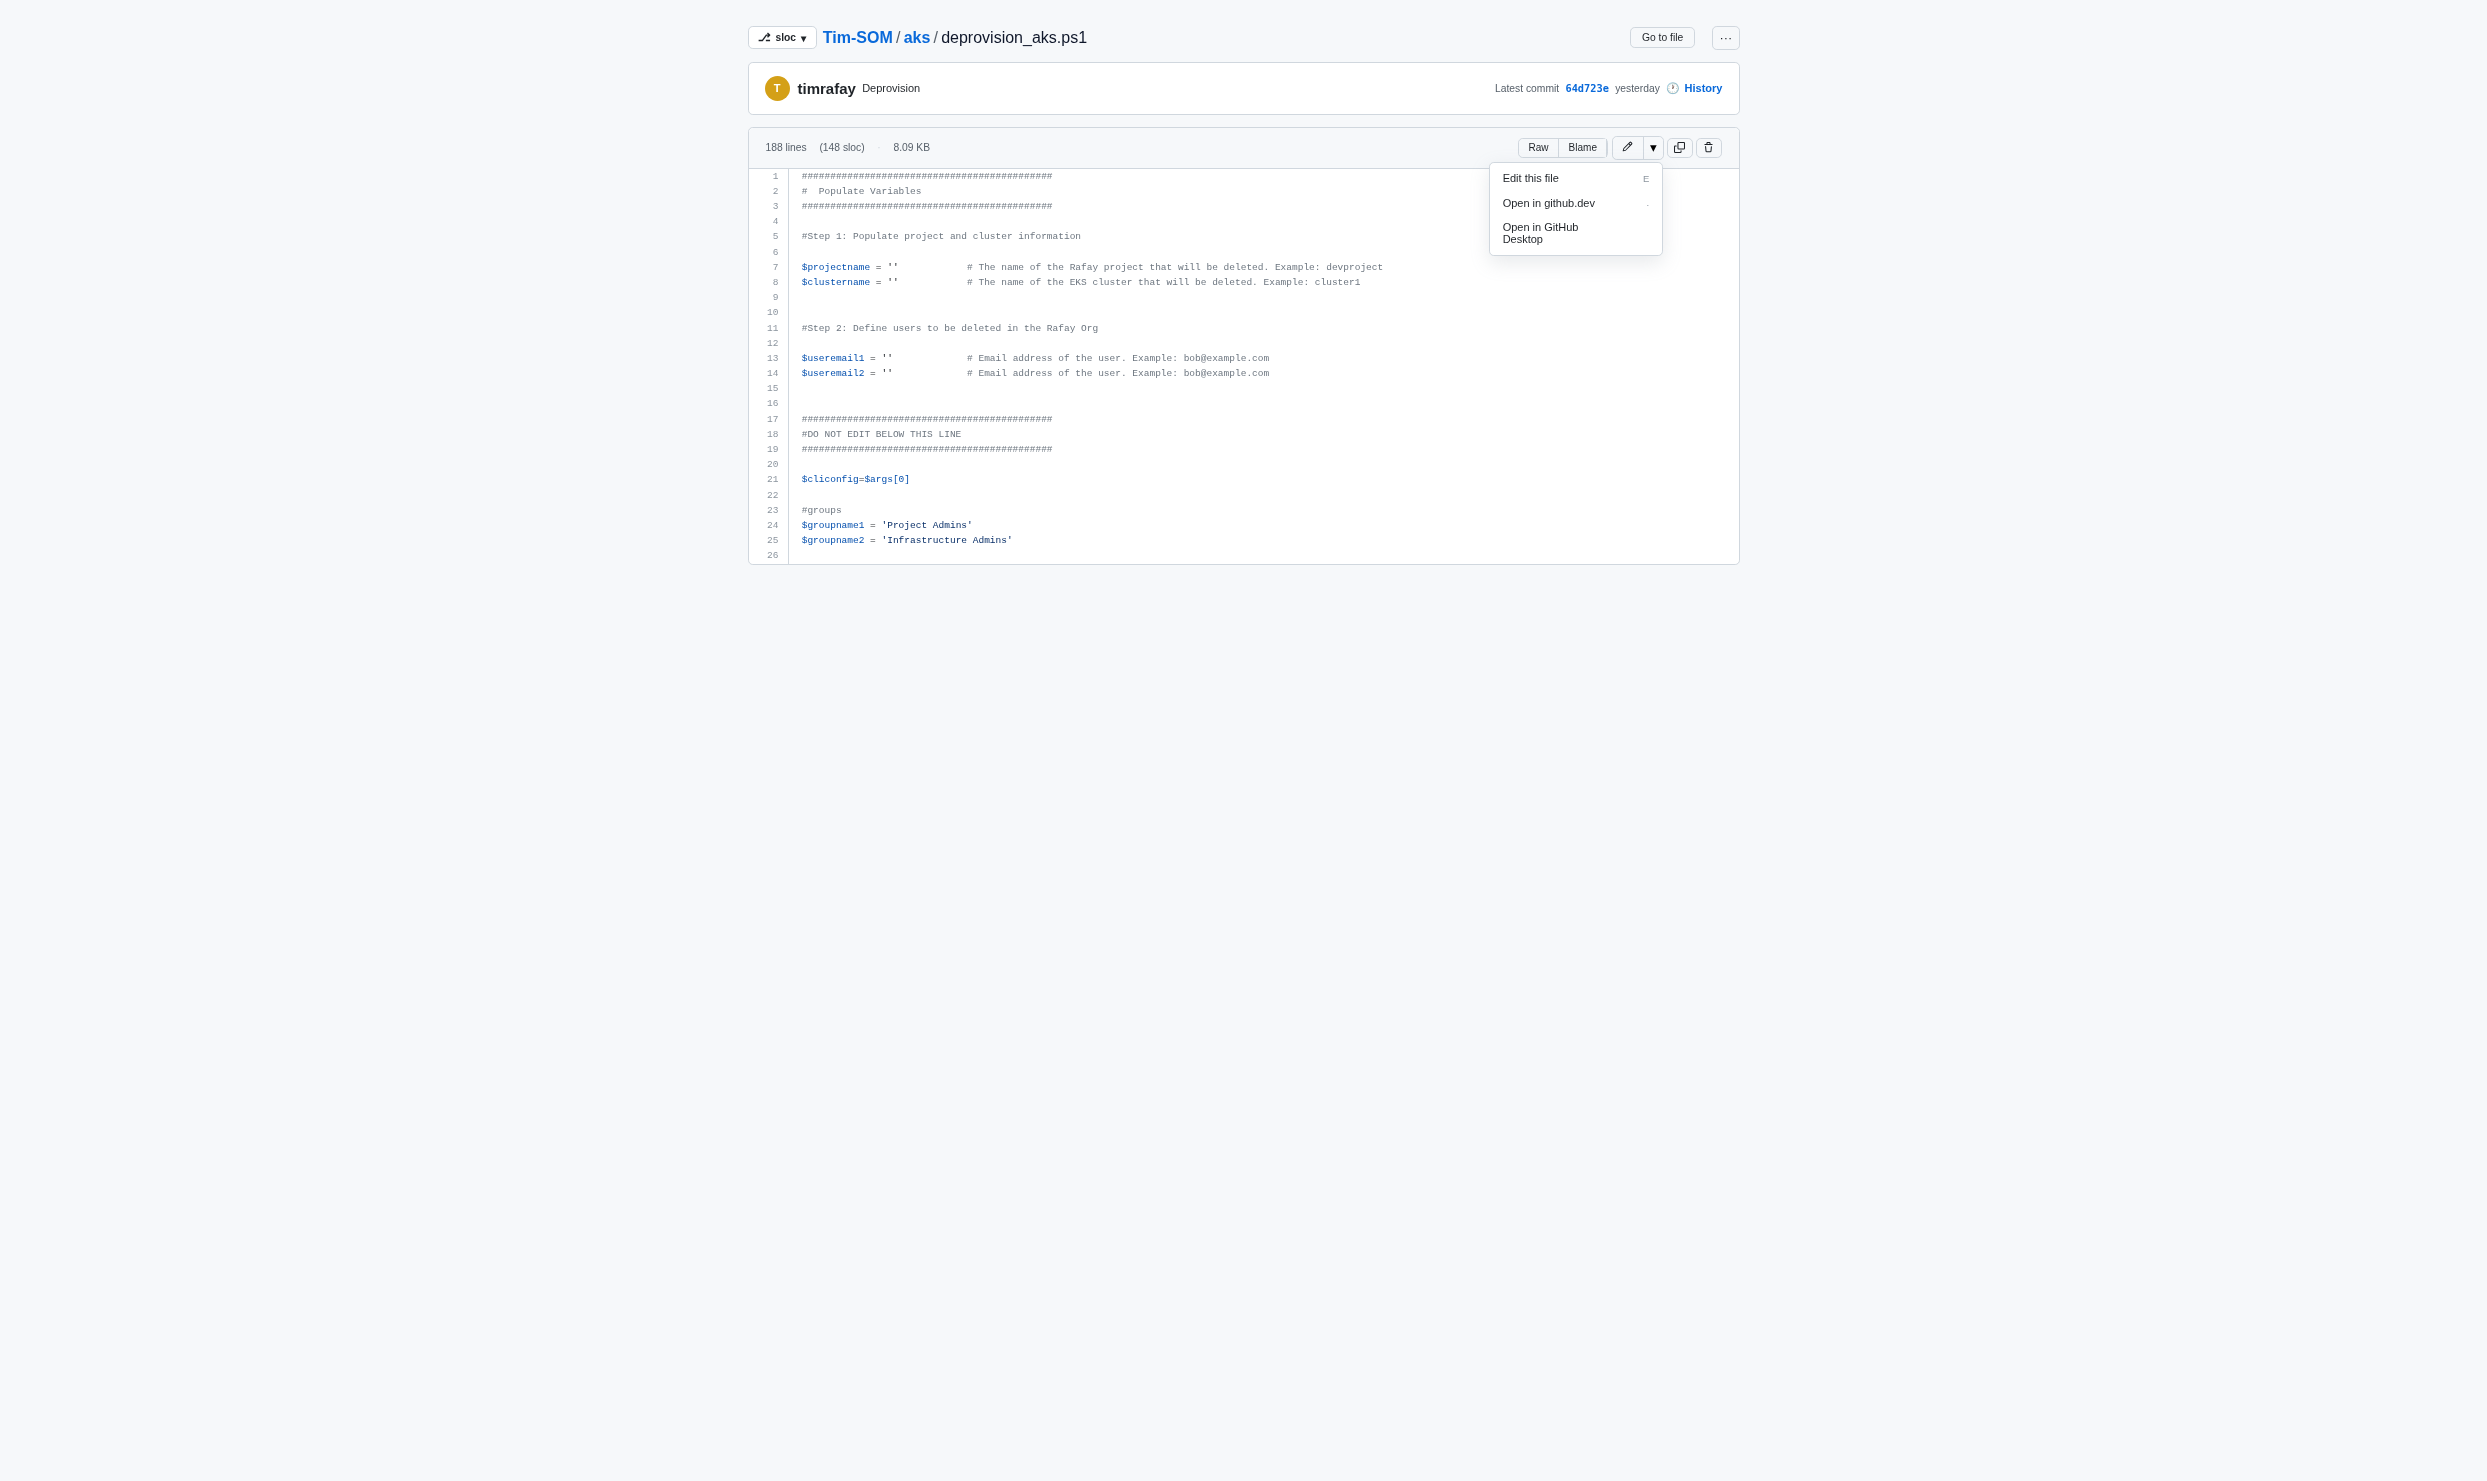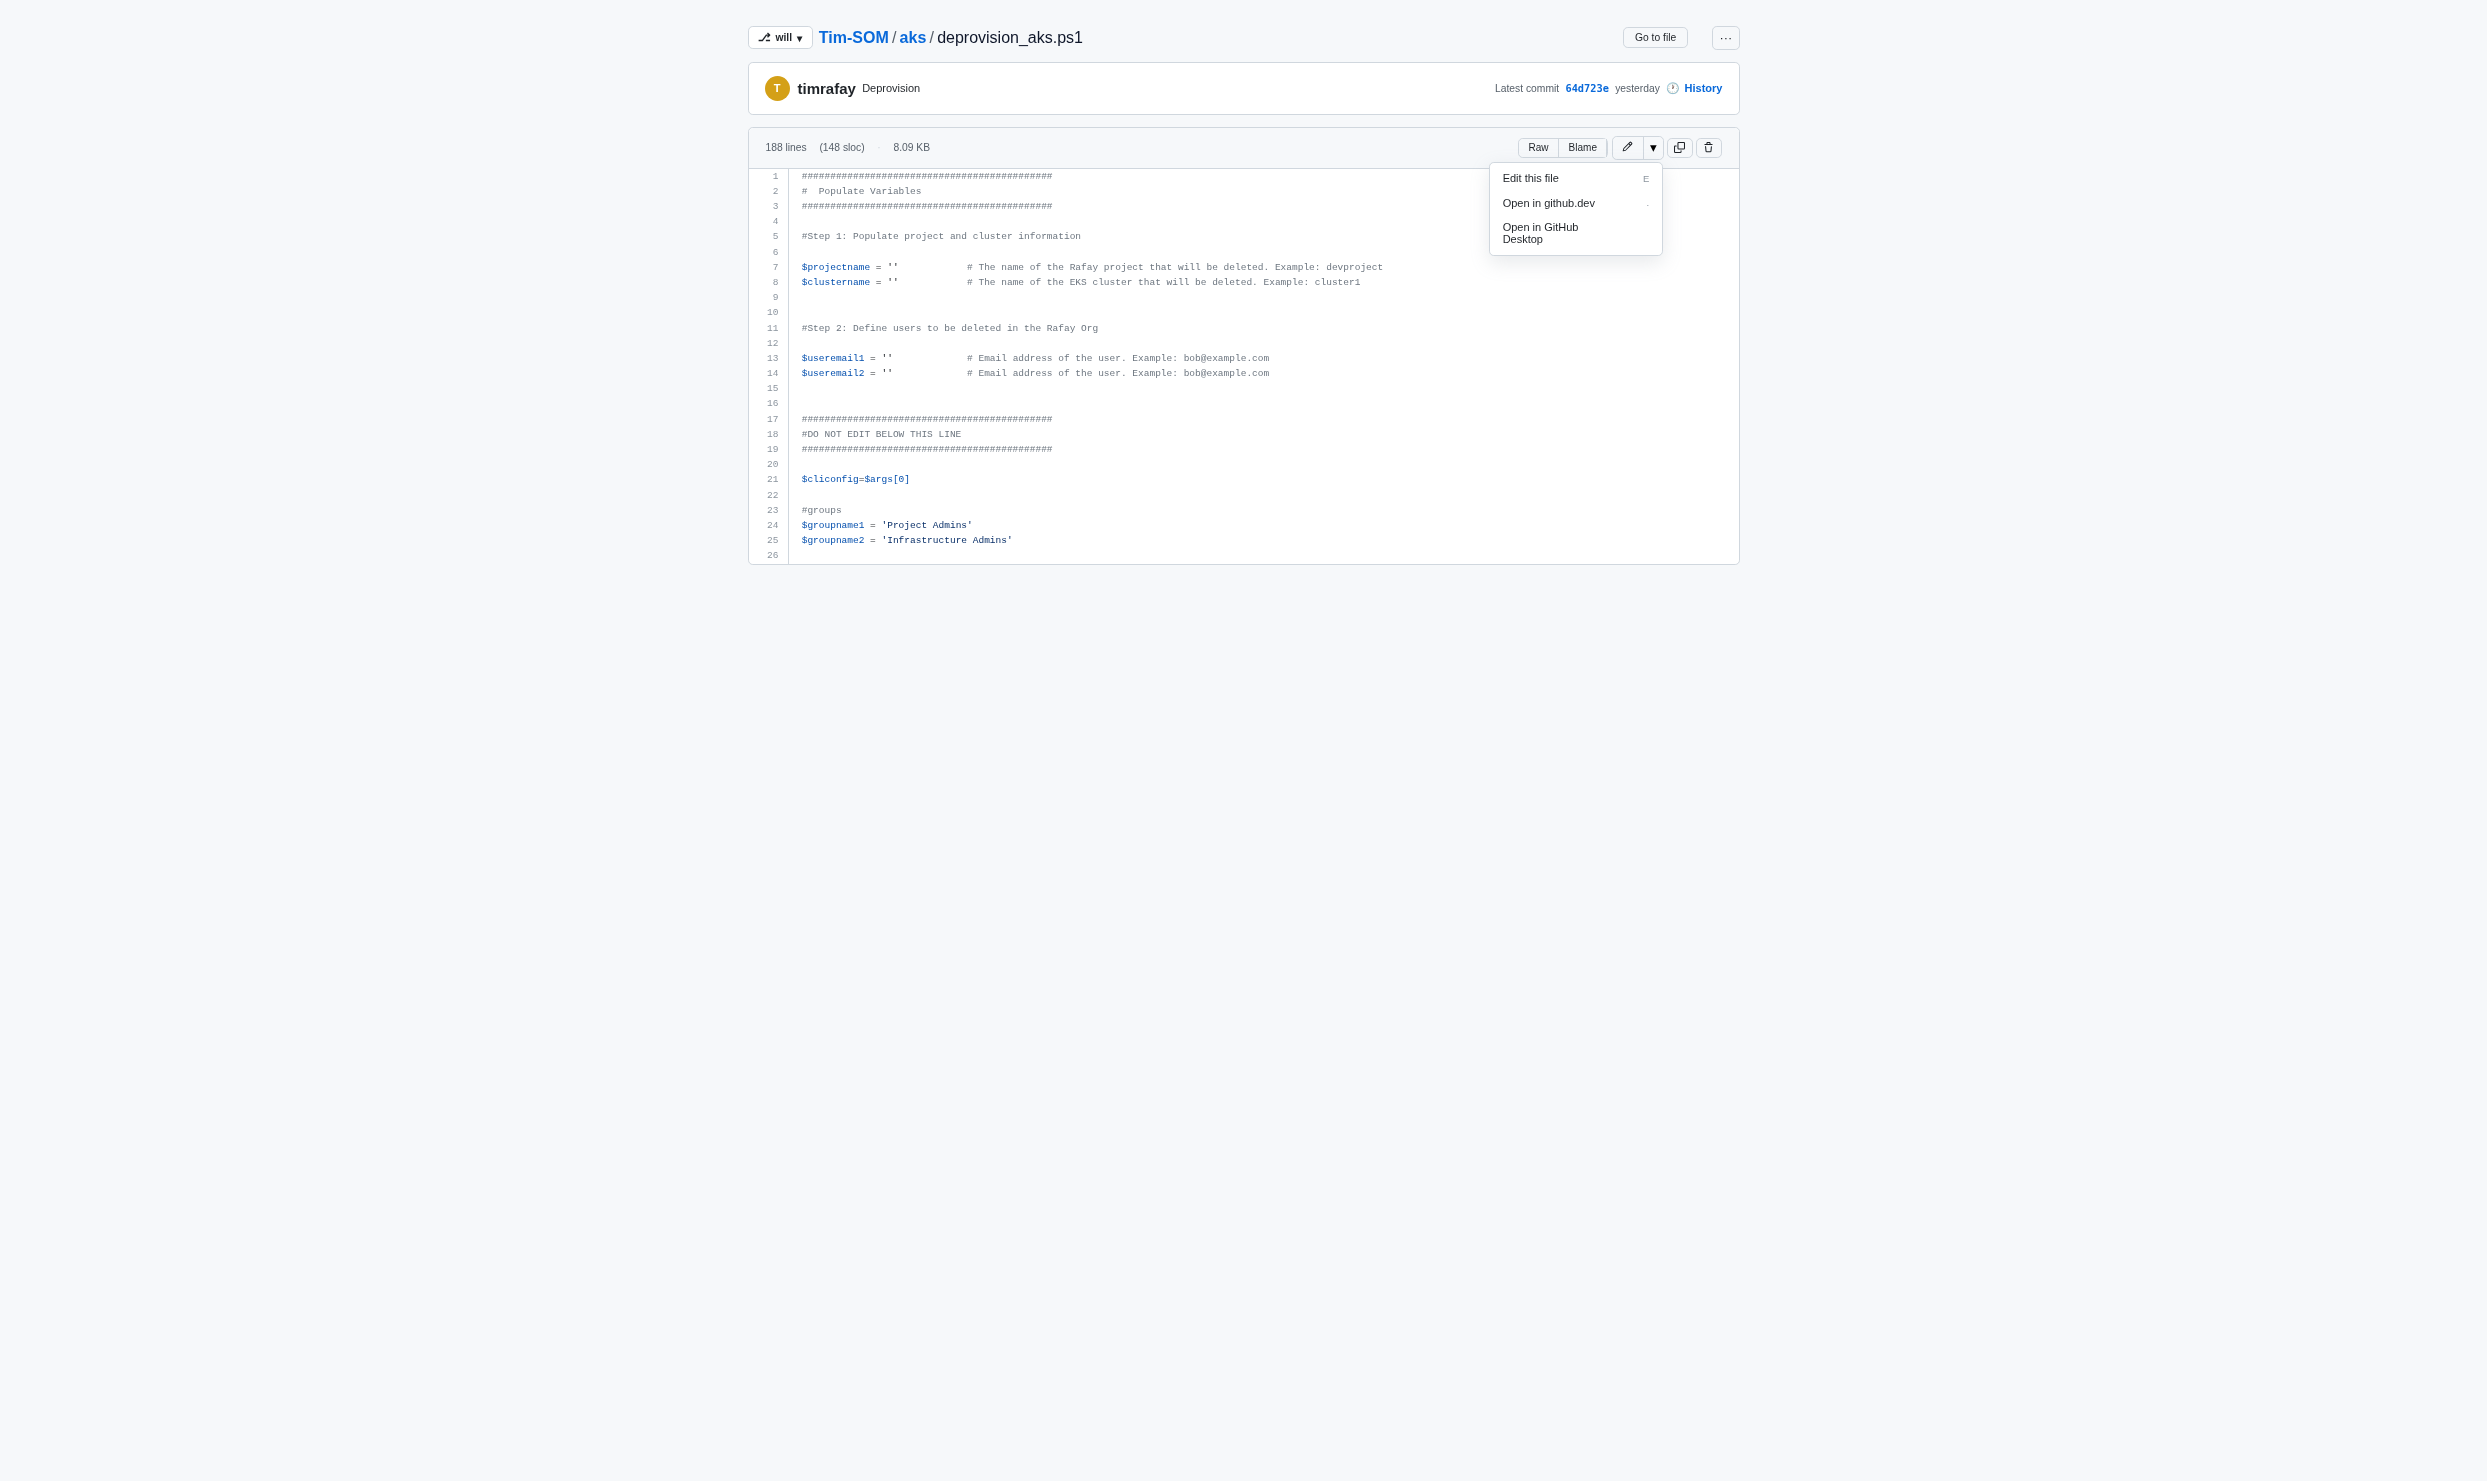--- a/index.html
+++ b/index.html
@@ -62,21 +62,21 @@
     }
 
     .breadcrumb-path .current-file {
       font-weight: 400;
       color: #0f172a;
     }
 
     .top-bar-actions {
       display: flex;
       align-items: center;
-      gap: 24px;
+      gap: 17px;
     }
 
     .btn {
       display: inline-flex;
       align-items: center;
       gap: 4.8px;
       border: 0.8px solid #d0d7de;
       border-radius: 4.8px;
       padding: 4px 11px;
       background: #f6f8fa;
@@ -348,21 +348,21 @@
   </style>
 </head>
 <body>
 
 <div class="page-wrapper">
 
   <div class="top-bar">
     <div class="breadcrumb-section">
       <div class="branch-selector">
         <span style="font-size:11px;">⎇</span>
-        <span>will</span>
+        <span>sloc</span>
         <span>▾</span>
       </div>
       <div class="breadcrumb-path">
         <a>Tim-SOM</a>
         <span class="separator">/</span>
         <a>aks</a>
         <span class="separator">/</span>
         <span class="current-file">deprovision_aks.ps1</span>
       </div>
     </div>

